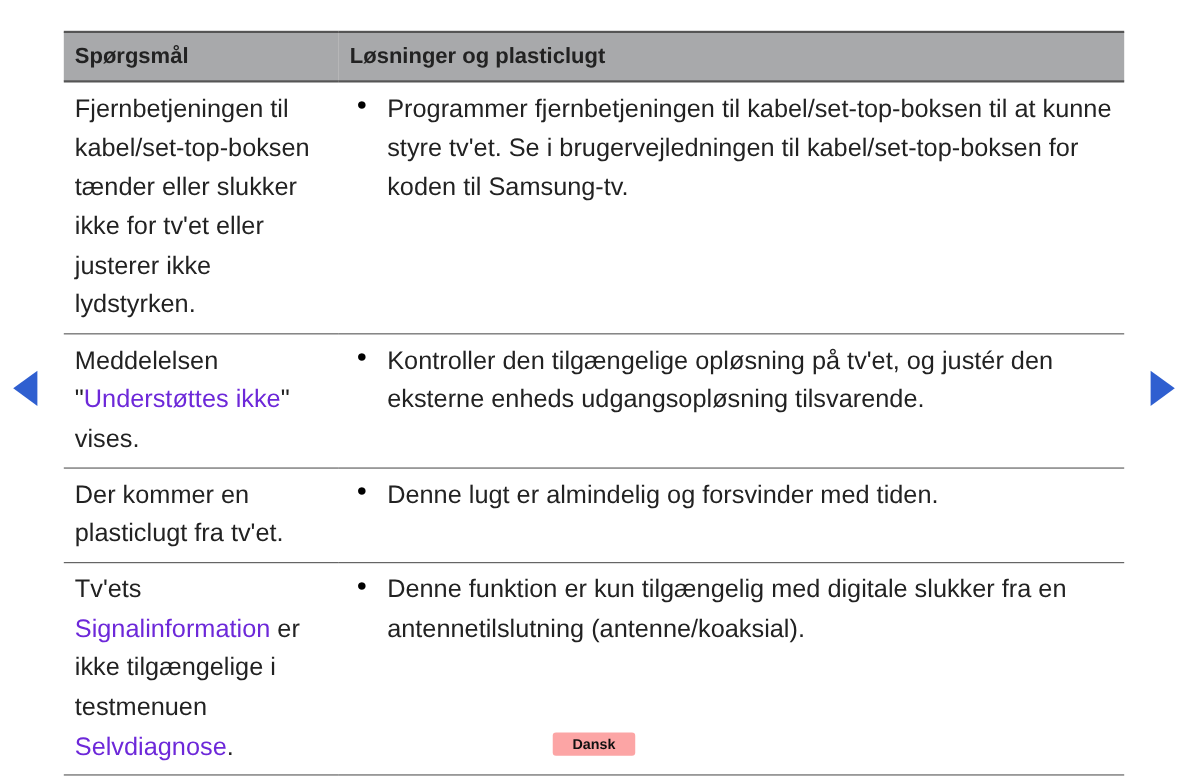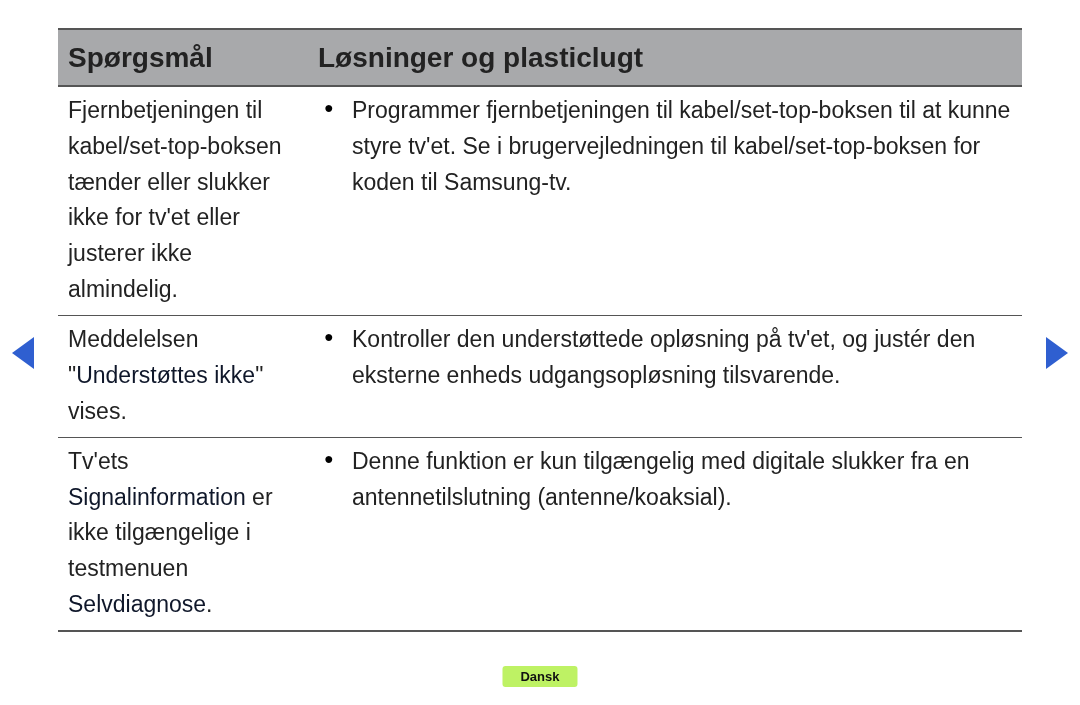--- a/index.html
+++ b/index.html
@@ -26,21 +26,21 @@
     color: #222;
   }
   table.troubleshoot thead th {
     background: #a8a9ab;
     color: #222;
     font-weight: bold;
     text-align: left;
     padding: 6px 10px 6px 10px;
     border-top: 2px solid #555;
     border-bottom: 2px solid #555;
-    font-size: 28px;
+    font-size: 20px;
   }
   table.troubleshoot tbody td {
     vertical-align: top;
     padding: 6px 10px 8px 10px;
     border-bottom: 1px solid #555;
   }
   table.troubleshoot tbody tr:last-child td {
     border-bottom: 2px solid #555;
   }
   td.qcell { width: 250px; }
@@ -55,37 +55,37 @@
   }
   ul.sol li::before {
     content: "●";
     position: absolute;
     left: 6px;
     top: 0;
     font-size: 16px;
     line-height: 1.9;
     color: #000;
   }
-  .blue { color: #0f172a; }
+  .blue { color: #6d28d9; }
   .nav-arrow {
     position: absolute;
     top: 50%;
     transform: translateY(-50%);
     width: 0; height: 0;
     border-top: 16px solid transparent;
     border-bottom: 16px solid transparent;
   }
   .nav-prev { left: 12px; border-right: 22px solid #2f5fd0; }
   .nav-next { right: 12px; border-left: 22px solid #2f5fd0; }
   .lang-badge {
     position: absolute;
     bottom: 18px;
     left: 50%;
     transform: translateX(-50%);
-    background: #bef264;
+    background: #fca5a5;
     color: #111;
     font-size: 13px;
     font-weight: bold;
     padding: 3px 18px;
     border-radius: 3px;
   }
 </style>
 </head>
 <body>
 
@@ -95,32 +95,40 @@
 <div class="page">
   <table class="troubleshoot">
     <thead>
       <tr>
         <th>Spørgsmål</th>
         <th>Løsninger og plasticlugt</th>
       </tr>
     </thead>
     <tbody>
         <tr>
-          <td class="qcell"><span>Fjernbetjeningen til kabel/set-top-boksen tænder eller slukker ikke for tv'et eller justerer ikke almindelig.</span></td>
+          <td class="qcell"><span>Fjernbetjeningen til kabel/set-top-boksen tænder eller slukker ikke for tv'et eller justerer ikke lydstyrken.</span></td>
           <td>
             <ul class="sol">
               <li>Programmer fjernbetjeningen til kabel/set-top-boksen til at kunne styre tv'et. Se i brugervejledningen til kabel/set-top-boksen for koden til Samsung-tv.</li>
             </ul>
           </td>
         </tr>
         <tr>
           <td class="qcell"><span>Meddelelsen "</span><span class="blue">Understøttes ikke</span><span>" vises.</span></td>
           <td>
             <ul class="sol">
-              <li>Kontroller den understøttede opløsning på tv'et, og justér den eksterne enheds udgangsopløsning tilsvarende.</li>
+              <li>Kontroller den tilgængelige opløsning på tv'et, og justér den eksterne enheds udgangsopløsning tilsvarende.</li>
+            </ul>
+          </td>
+        </tr>
+        <tr>
+          <td class="qcell"><span>Der kommer en plasticlugt fra tv'et.</span></td>
+          <td>
+            <ul class="sol">
+              <li>Denne lugt er almindelig og forsvinder med tiden.</li>
             </ul>
           </td>
         </tr>
         <tr>
           <td class="qcell"><span>Tv'ets </span><span class="blue">Signalinformation</span><span> er ikke tilgængelige i testmenuen </span><span class="blue">Selvdiagnose</span><span>.</span></td>
           <td>
             <ul class="sol">
               <li>Denne funktion er kun tilgængelig med digitale slukker fra en antennetilslutning (antenne/koaksial).</li>
             </ul>
           </td>

